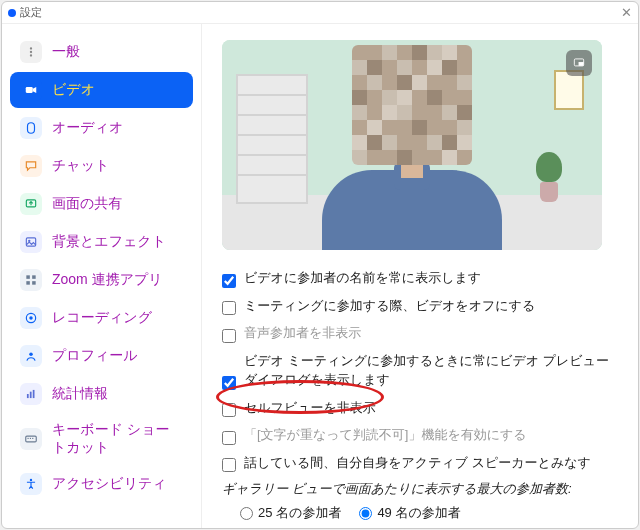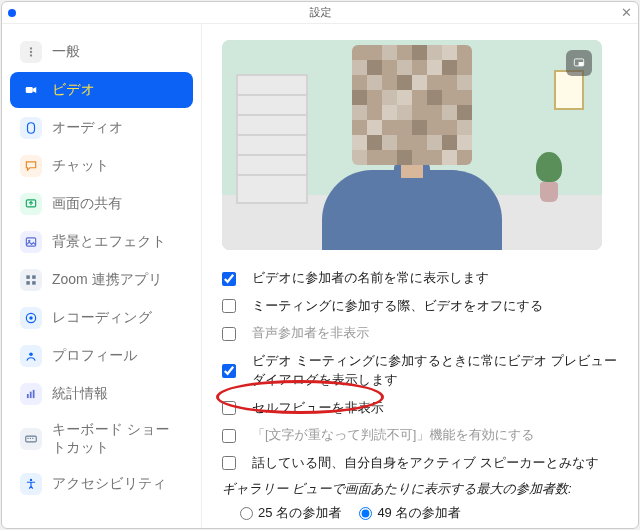--- a/index.html
+++ b/index.html
@@ -1,24 +1,24 @@
 <!DOCTYPE html>
 <html><head>
 <meta charset="utf-8">
 <style>
 * { box-sizing: border-box; margin: 0; padding: 0; font-family: "Meiryo", "Yu Gothic", sans-serif; }
 body { width: 640px; height: 530px; background: #f0f0f0; overflow: hidden; }
 .window { width: 638px; height: 528px; margin: 1px; background: #fff; border: 1px solid #ccc; border-radius: 6px; display: flex; flex-direction: column; }
 .titlebar { height: 22px; display: flex; align-items: center; padding: 0 6px; border-bottom: 1px solid #eee; font-size: 11px; color: #555; }
 .titlebar .dot { width: 8px; height: 8px; border-radius: 50%; background: #0b5cff; margin-right: 4px; }
-.titlebar .title { flex: 1; text-align: center; }
+.titlebar .title { flex: 1; }
 .titlebar .close { color: #888; cursor: pointer; font-size: 13px; }
 .body { flex: 1; display: flex; overflow: hidden; }
 .sidebar { width: 200px; padding: 10px 8px; border-right: 1px solid #eee; overflow-y: auto; }
-.side-item { display: flex; align-items: center; gap: 10px; padding: 7px 10px; border-radius: 8px; font-size: 14px; color: #737373; cursor: pointer; margin-bottom: 2px; }
+.side-item { display: flex; align-items: center; gap: 10px; padding: 7px 10px; border-radius: 8px; font-size: 14px; color: #a21caf; cursor: pointer; margin-bottom: 2px; }
 .side-item.active { background: #0b62f5; color: #fde047; }
 .side-icon { width: 22px; height: 22px; border-radius: 6px; display: flex; align-items: center; justify-content: center; flex-shrink: 0; }
 .side-icon svg { width: 14px; height: 14px; }
 .main { flex: 1; padding: 16px 20px 18px 20px; overflow-y: auto; }
 .preview { position: relative; width: 380px; height: 210px; border-radius: 8px; background: #cfe8db; overflow: hidden; margin-bottom: 18px; }
 .wall { position:absolute; inset:0; background:#cfe8db; }
 .floor { position:absolute; left:0; right:0; bottom:0; height:55px; background:#e6e6e6; }
 .shelf { position:absolute; left:14px; top:34px; width:72px; height:130px; background:#eaeaea; border:2px solid #d3d3d3; }
 .shelf div { height:20px; border-bottom:2px solid #d3d3d3; }
 .plant { position:absolute; right:40px; bottom:48px; width:26px; height:50px; }
@@ -28,21 +28,21 @@
 .person { position:absolute; left:50%; bottom:0; transform:translateX(-50%); width:200px; height:200px; }
 .shirt { position:absolute; bottom:0; left:10px; right:10px; height:80px; background:#5c7aa8; border-radius:50px 50px 0 0; }
 .collar { position:absolute; bottom:60px; left:50%; transform:translateX(-50%); width:36px; height:28px; background:#5c7aa8; border-radius:6px; }
 .neck { position:absolute; bottom:72px; left:50%; transform:translateX(-50%); width:22px; height:20px; background:#d9b79a; }
 .blur { position:absolute; bottom:85px; left:50%; transform:translateX(-50%); width:120px; height:120px; display:grid; grid-template-columns:repeat(8,1fr); grid-template-rows:repeat(8,1fr); border-radius:6px; overflow:hidden; }
 .blur div { background:#b6a491; }
 .blur div:nth-child(3n){background:#c9beb0;} .blur div:nth-child(5n){background:#9a8876;} .blur div:nth-child(7n){background:#d6ccc0;}
 .pip-btn { position:absolute; top:10px; right:10px; width:26px; height:26px; background:rgba(80,80,80,.6); border-radius:6px; display:flex; align-items:center; justify-content:center; }
 .pip-btn svg { width:14px; height:14px; stroke:#fff; fill:none; stroke-width:1.5; }
 .options { font-size: 13px; color: #222; }
-.opt-row { display: flex; align-items: center; gap: 16px; margin-bottom: 8px; line-height: 1.5; }
+.opt-row { display: flex; align-items: flex-end; gap: 8px; margin-bottom: 8px; line-height: 1.5; }
 .opt-row input[type=checkbox], .opt-row input[type=radio] { margin-top: 2px; accent-color: #0b62f5; flex-shrink: 0; width:14px; height:14px; }
 .opt-row span { flex:1; }
 .gallery-label { margin: 4px 0 6px 0; font-style: italic; }
 .radio-row { display:flex; gap:18px; margin-left:18px; margin-bottom:10px; }
 .radio-row label { display:flex; align-items:center; gap:5px; font-size:13px; }
 .ellipse { position:absolute; width:168px; height:34px; border:3px solid #d82020; border-radius:50%; pointer-events:none; }
 .main-wrap { position: relative; }
 .hidden-by-overlap { color:#999; }
 </style>
 </head>

